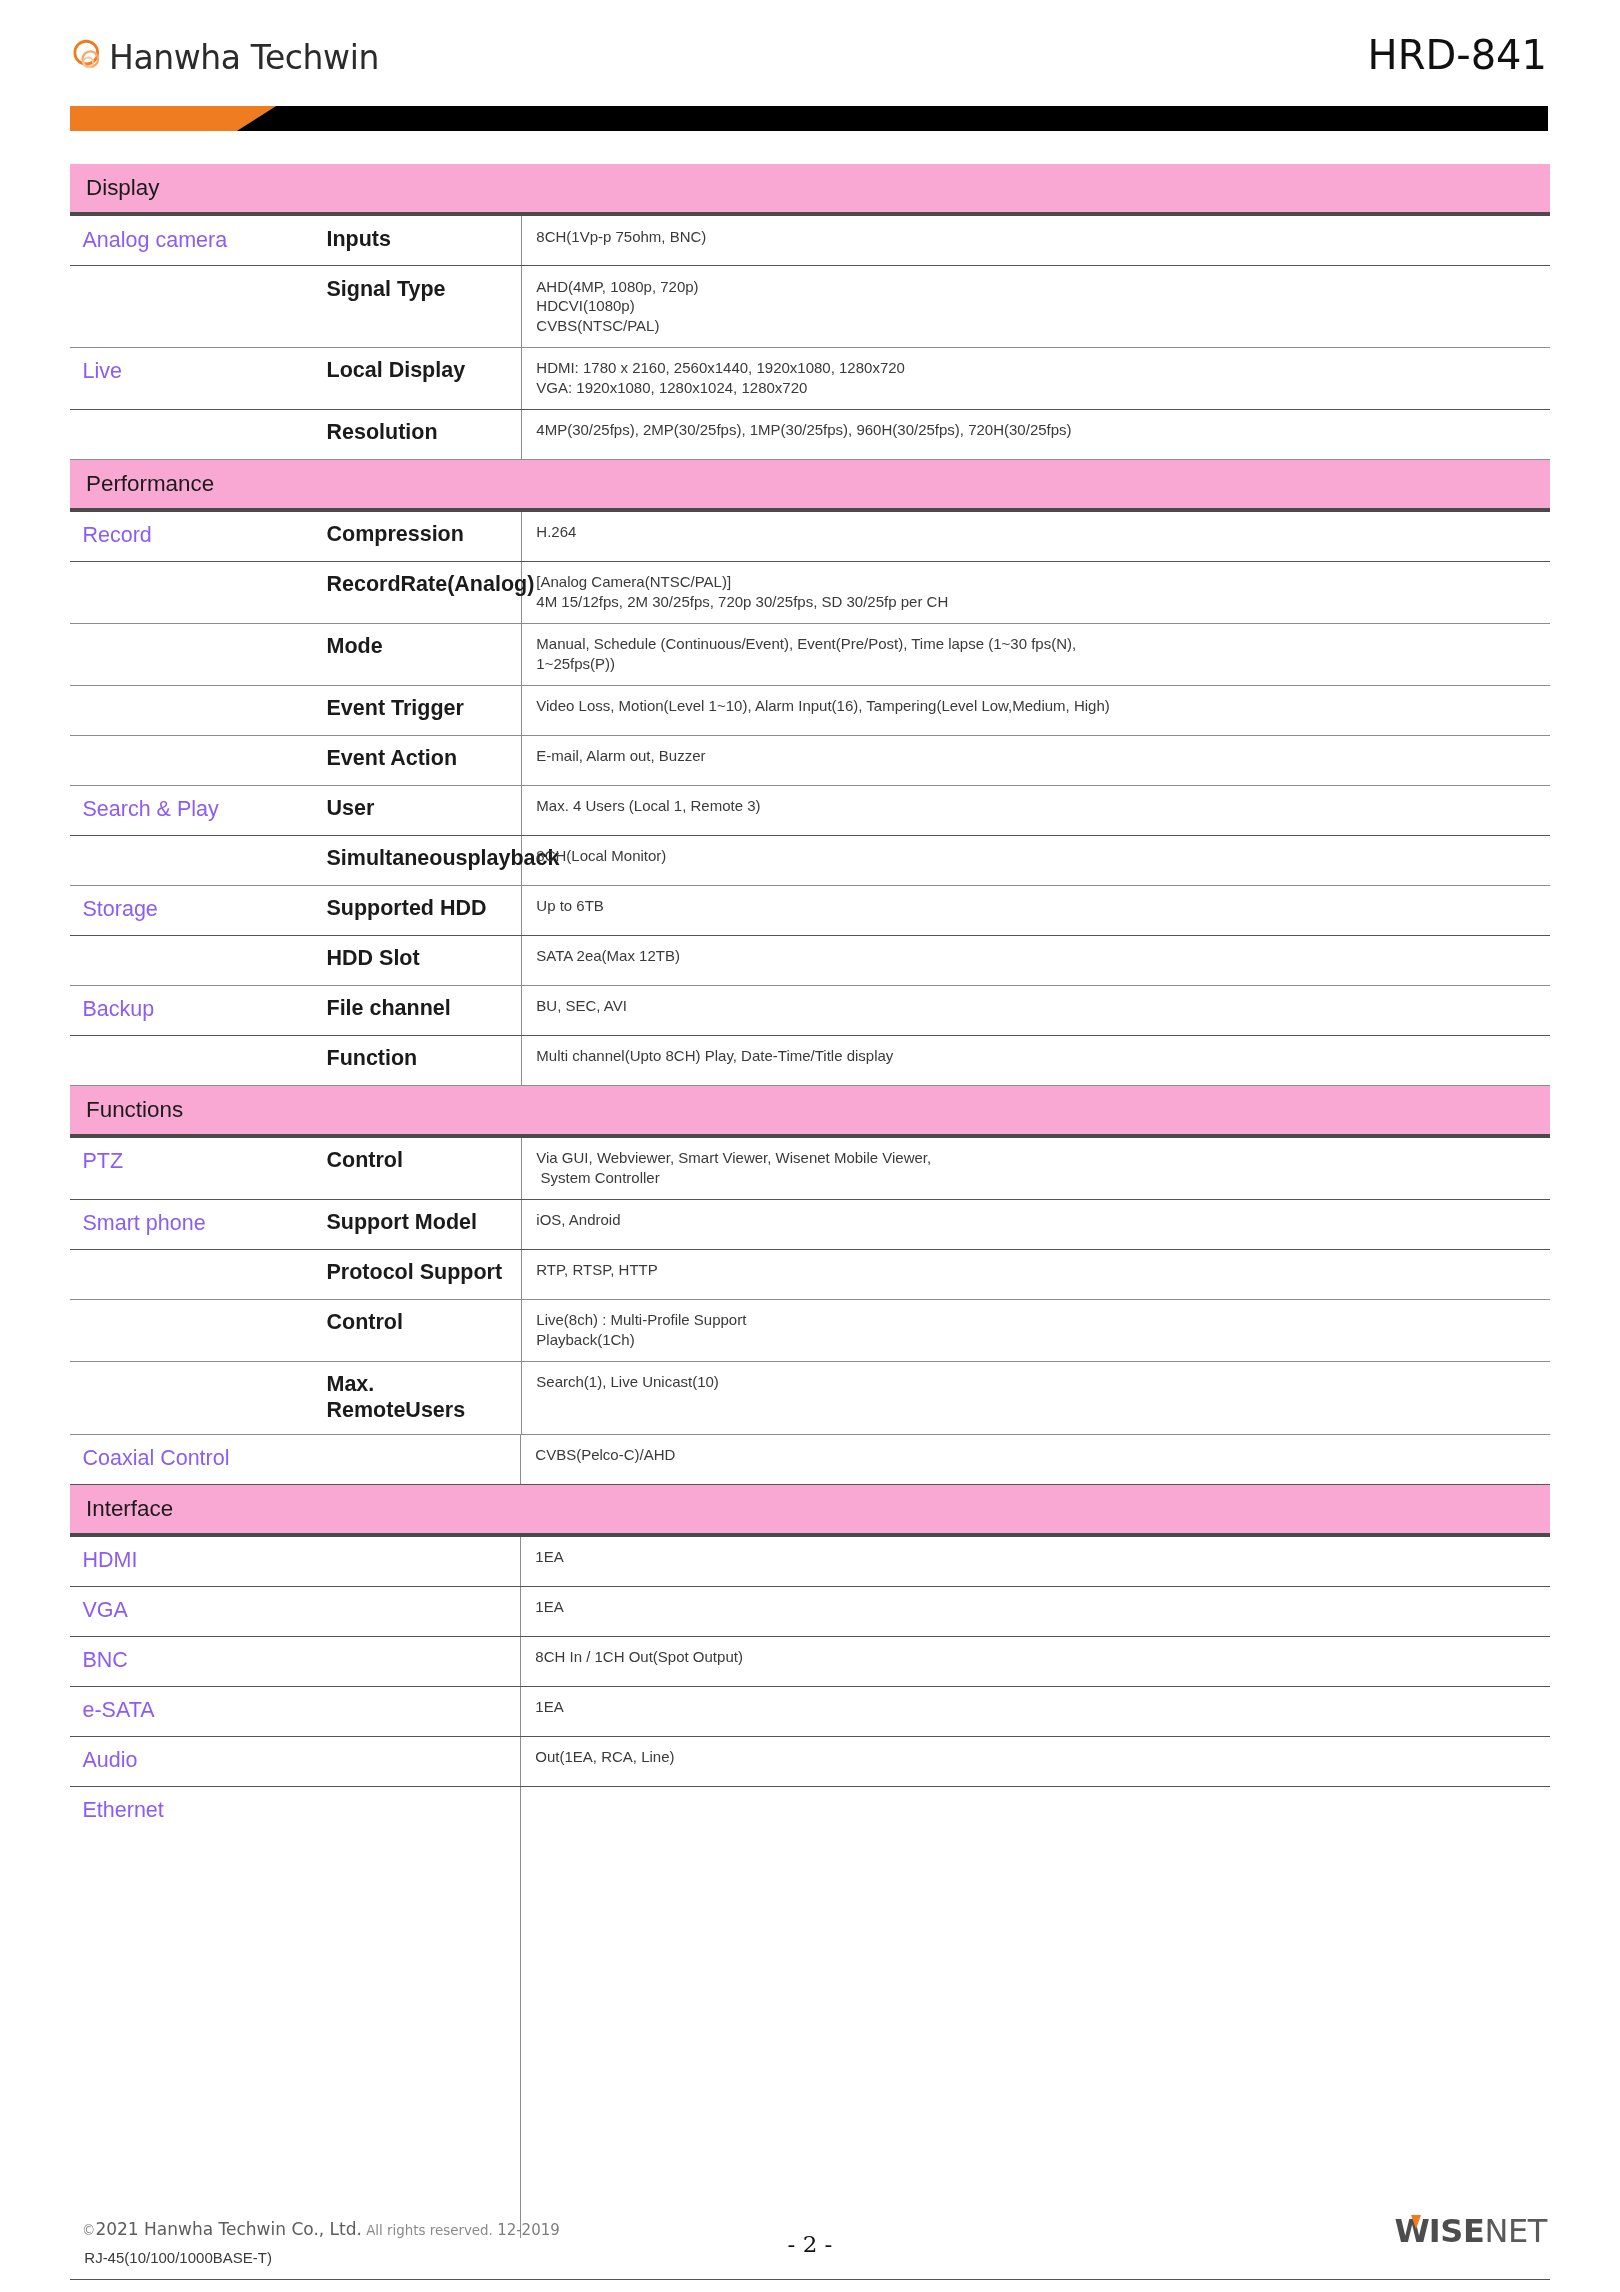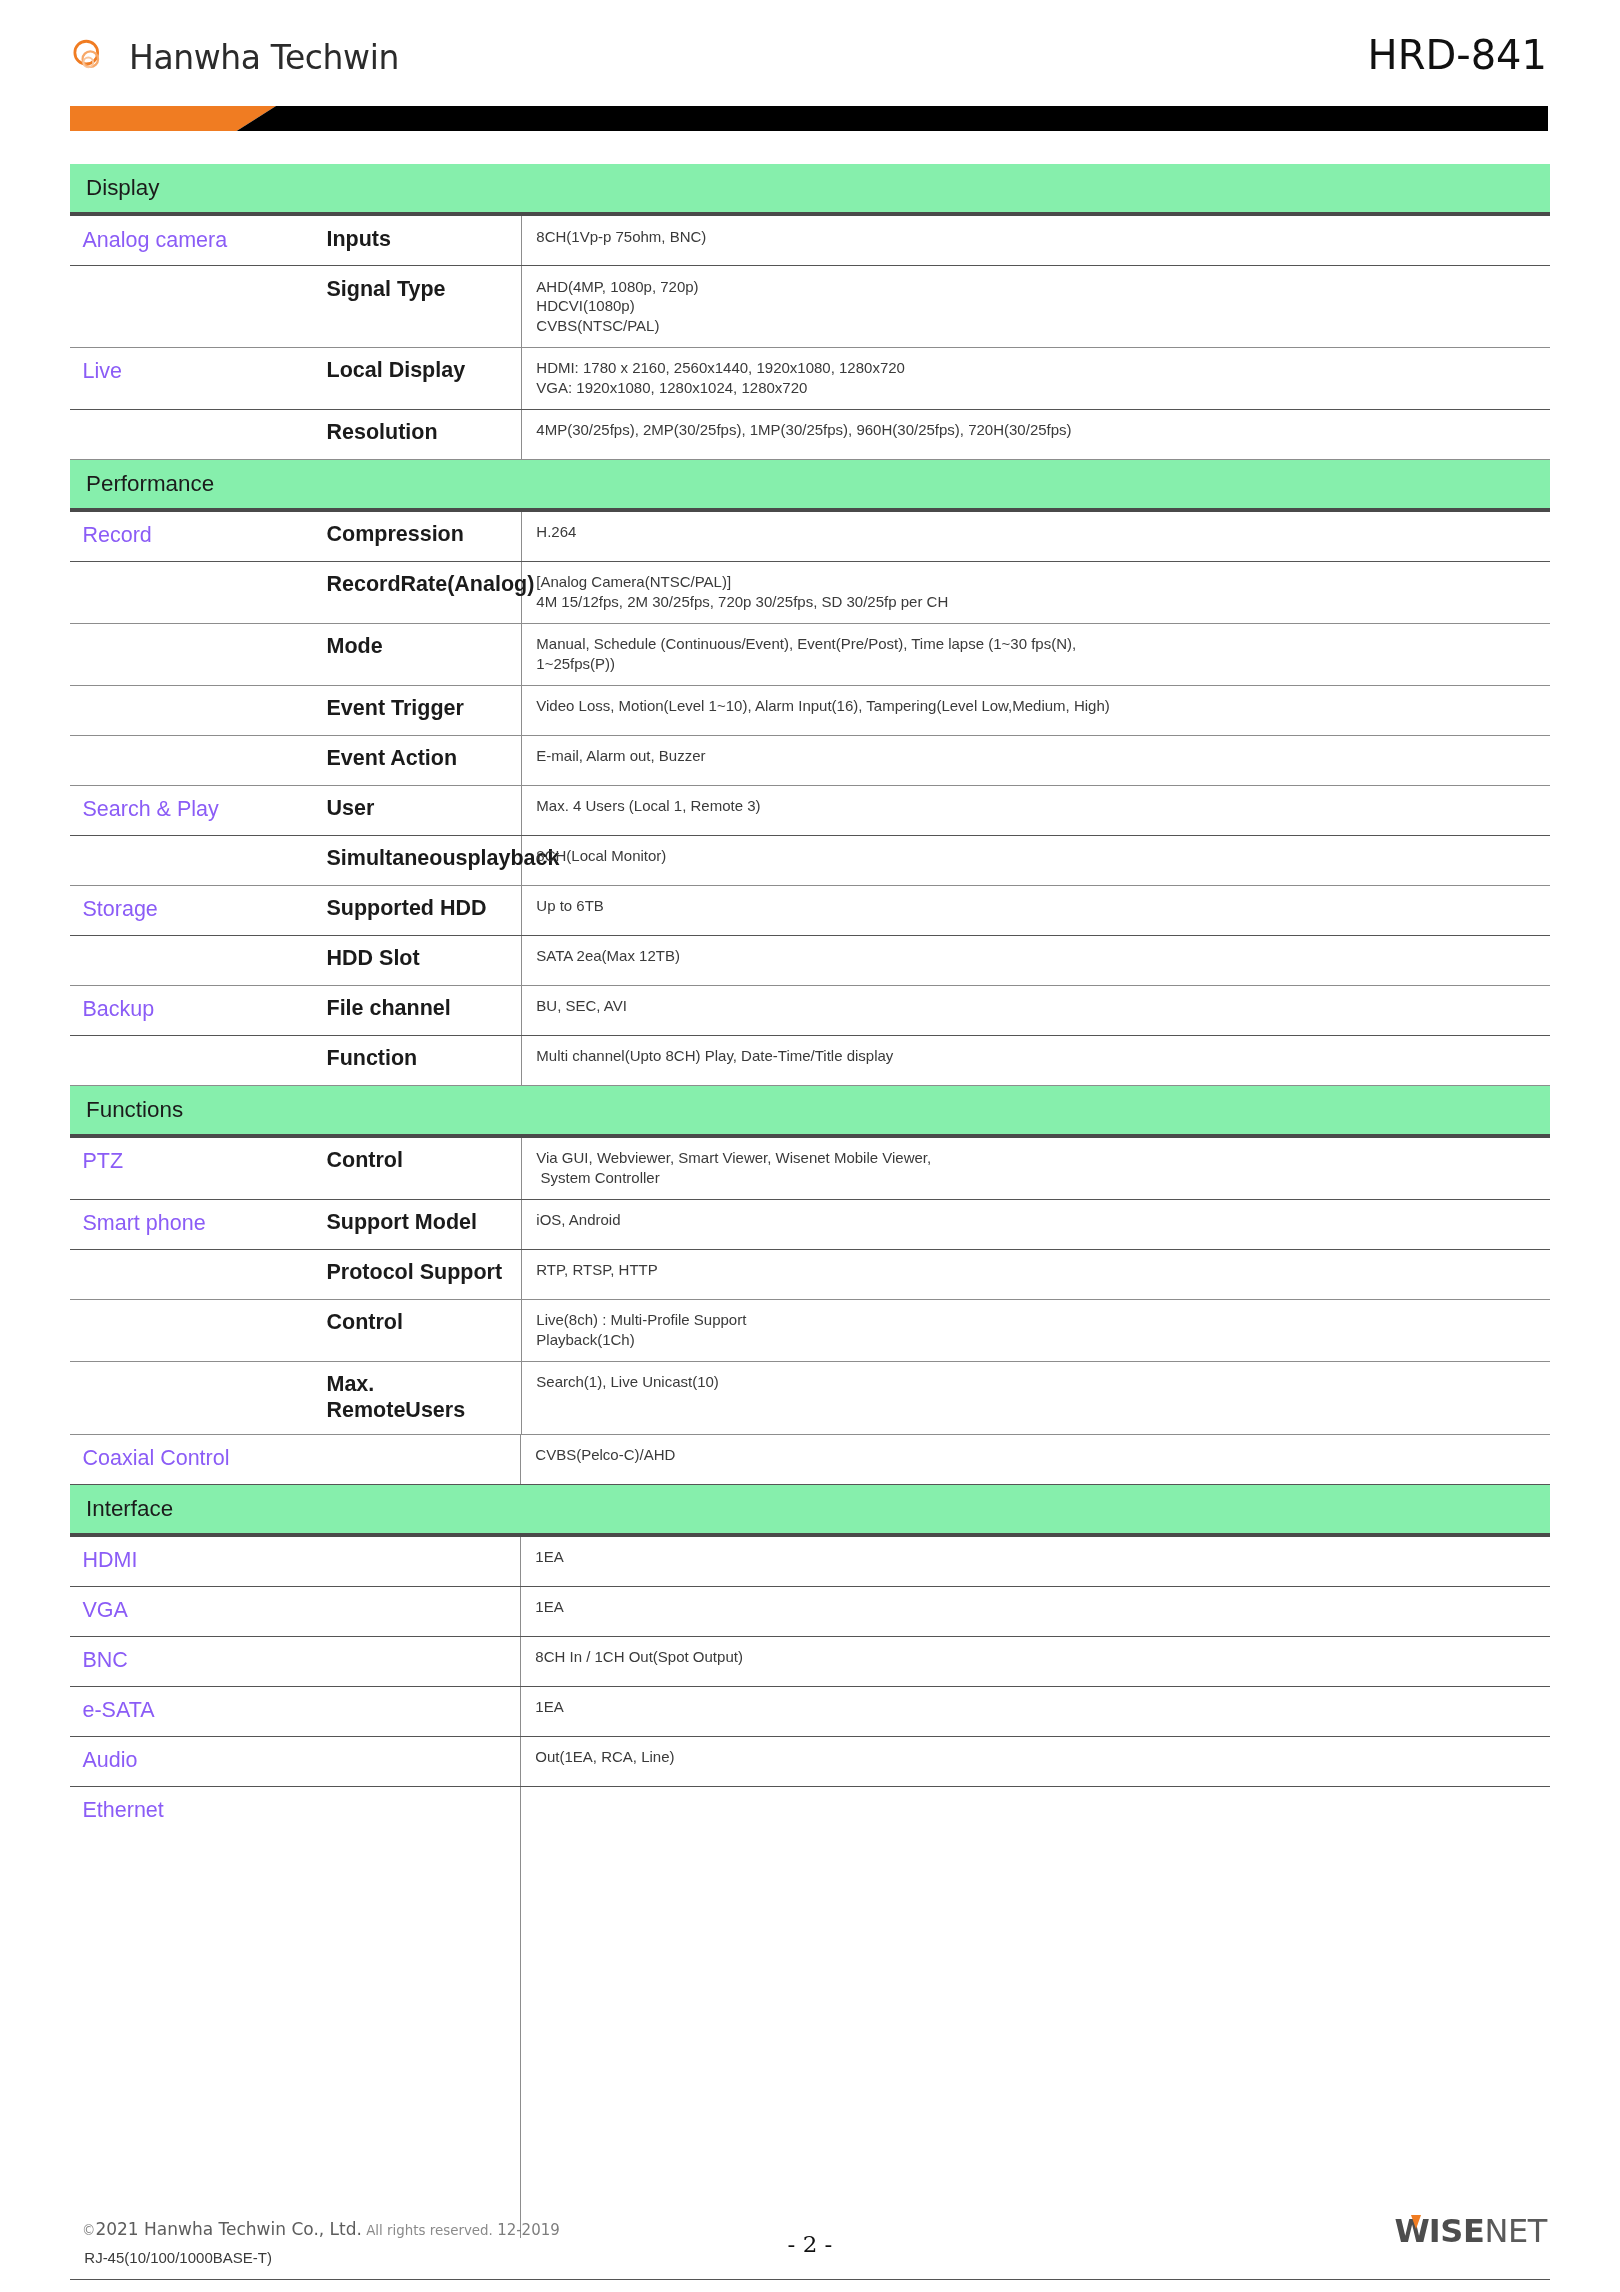--- a/index.html
+++ b/index.html
@@ -7,30 +7,30 @@
     width:1620px;height:2293px;
     background:#ffffff;
     font-family:"Liberation Sans", sans-serif;
     color:#231f20;
     -webkit-font-smoothing:antialiased;
   }
   .page{position:relative;width:1620px;height:2293px;box-sizing:border-box;}
 
   
   .header{position:relative;height:139px;}
-  .logo-wrap{position:absolute;left:70px;top:38px;display:flex;align-items:flex-end;gap:20px;}
+  .logo-wrap{position:absolute;left:70px;top:38px;display:flex;align-items:flex-end;gap:0;}
   .logo-mark{width:39px;height:39px;flex:0 0 39px;}
   .logo-text{font-size:33px;letter-spacing:-0.4px;color:#2b2b2b;font-family:"DejaVu Sans",sans-serif;font-weight:400;white-space:nowrap;}
   .model{position:absolute;right:73px;top:32px;font-size:40px;color:#111;font-family:"DejaVu Sans",sans-serif;letter-spacing:0px;white-space:nowrap;}
   .banner{position:absolute;left:70px;top:106px;width:1478px;height:25px;}
 
   
   .spec{position:absolute;left:70px;top:164px;width:1480px;}
   .sec-head{
-    background:#86efac;height:52px;display:flex;align-items:center;
+    background:#f9a8d4;height:52px;display:flex;align-items:center;
     padding-left:16px;box-sizing:border-box;font-size:22.4px;color:#1b1b1b;
     border-bottom:4.5px solid #4a4a4a;
   }
   .row{display:flex;border-bottom:1.3px solid #555;min-height:49px;}
   .row.thin{border-bottom:1.3px solid #8d8d8d;}
   .c-cat{width:244px;flex:0 0 244px;box-sizing:border-box;padding:10.7px 5.4px 10.7px 12.5px;
          font-size:21.5px;color:#8b5cf6;line-height:1.22;}
   .c-sub{width:208px;flex:0 0 208px;box-sizing:border-box;padding:10.7px 7.2px 10.7px 12.5px;
          font-size:21.5px;color:#1b1b1b;line-height:1.18;border-right:1.3px solid #8d8d8d;font-weight:bold;}
   .c-val{flex:1 1 auto;box-sizing:border-box;padding:10.7px 9px 10.7px 14.3px;

